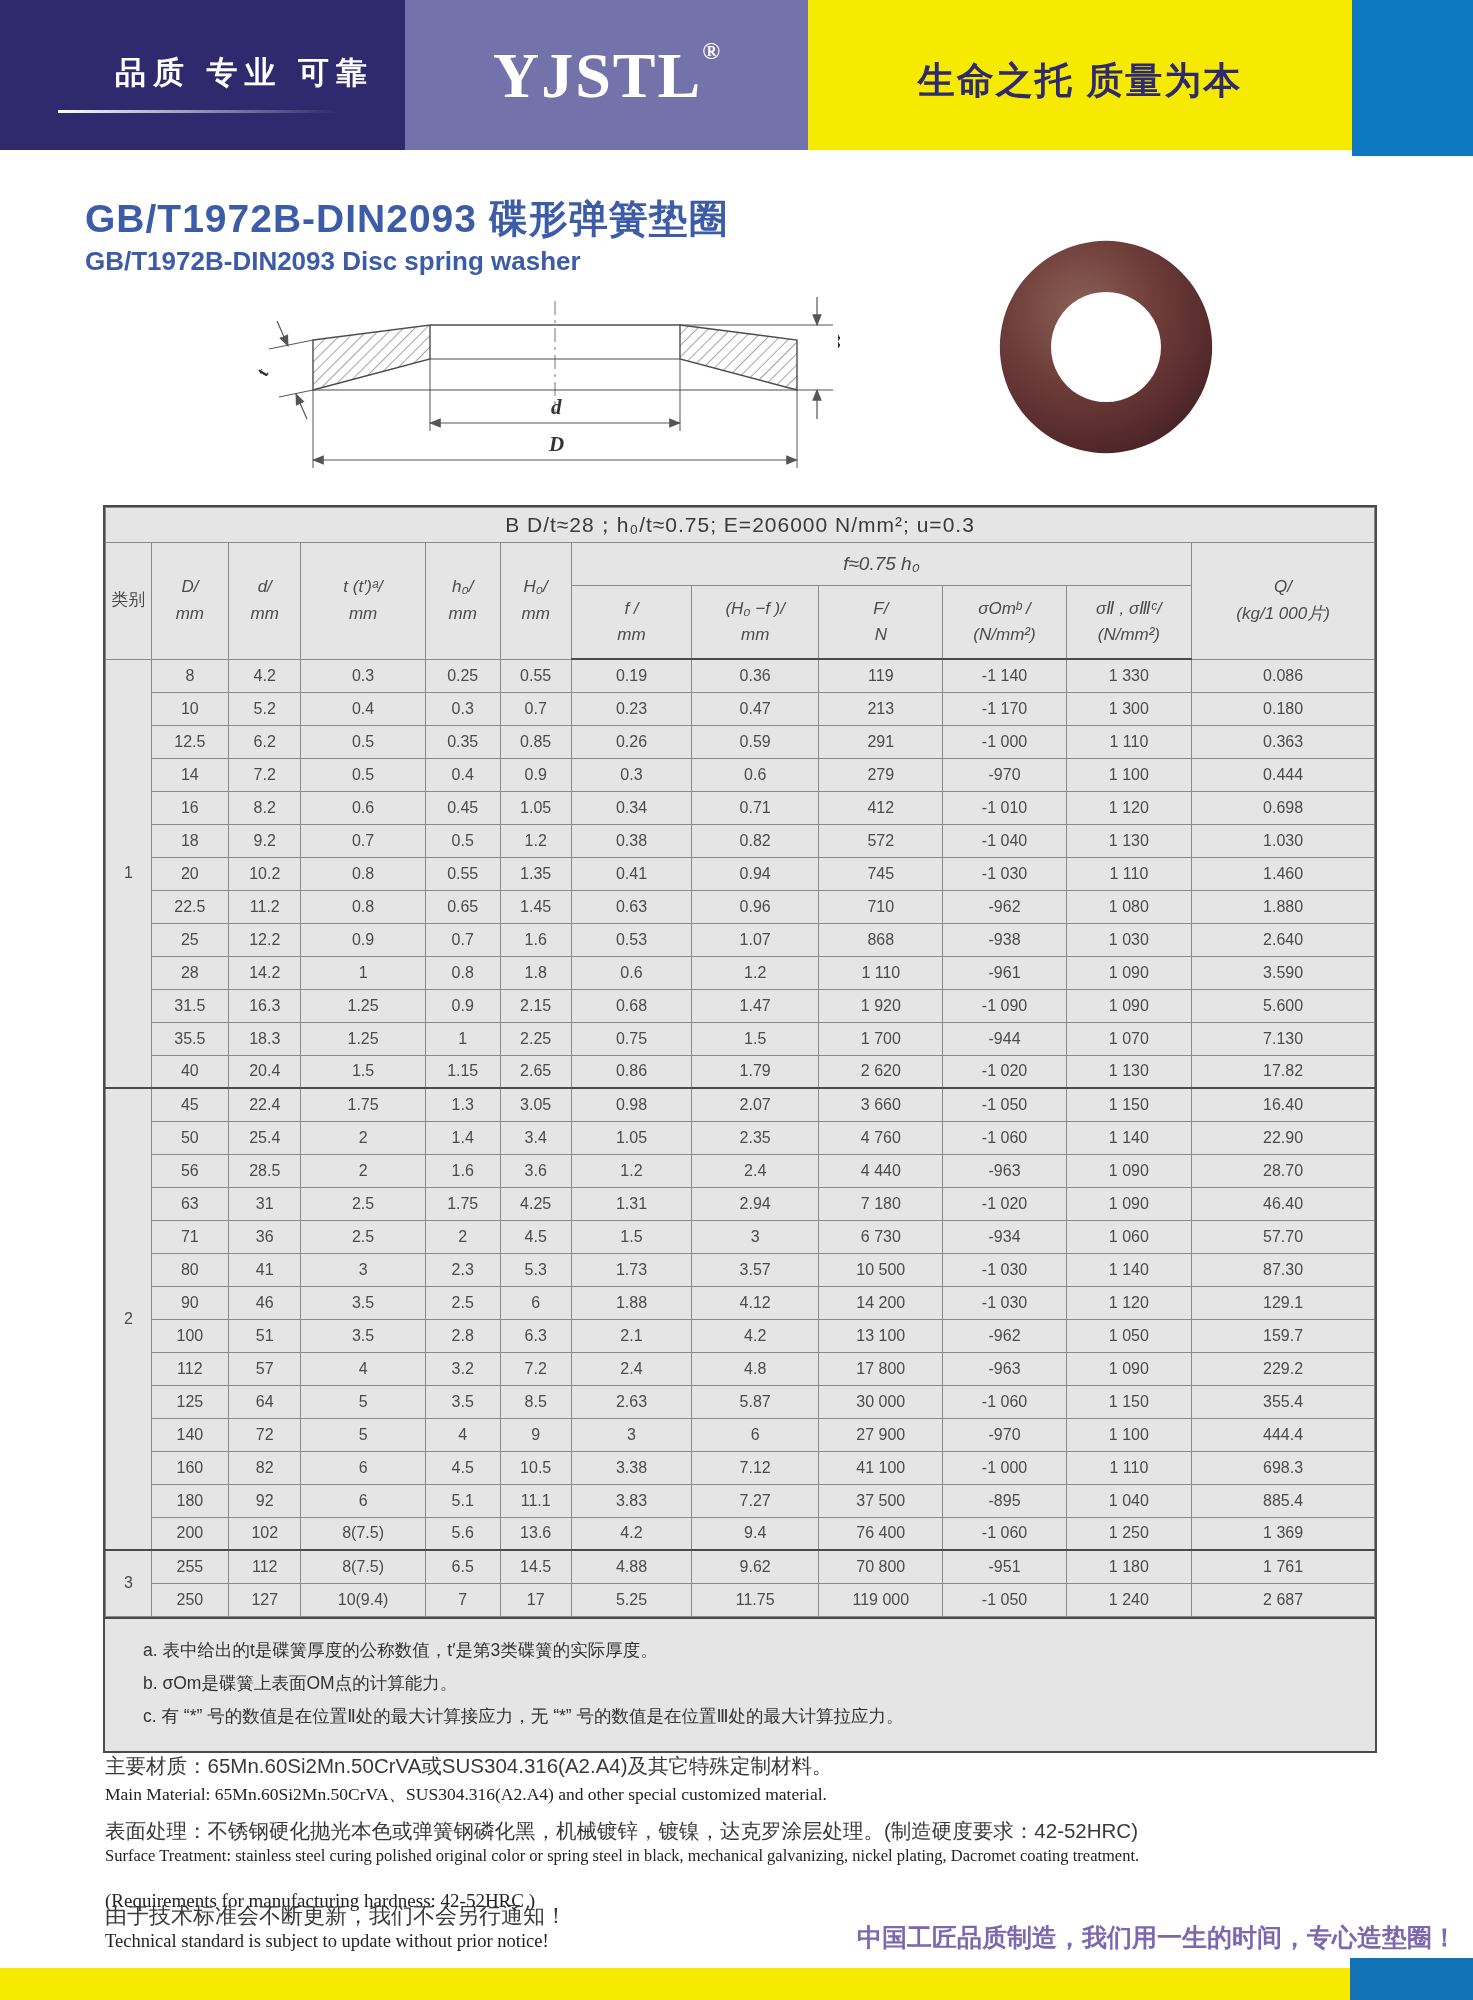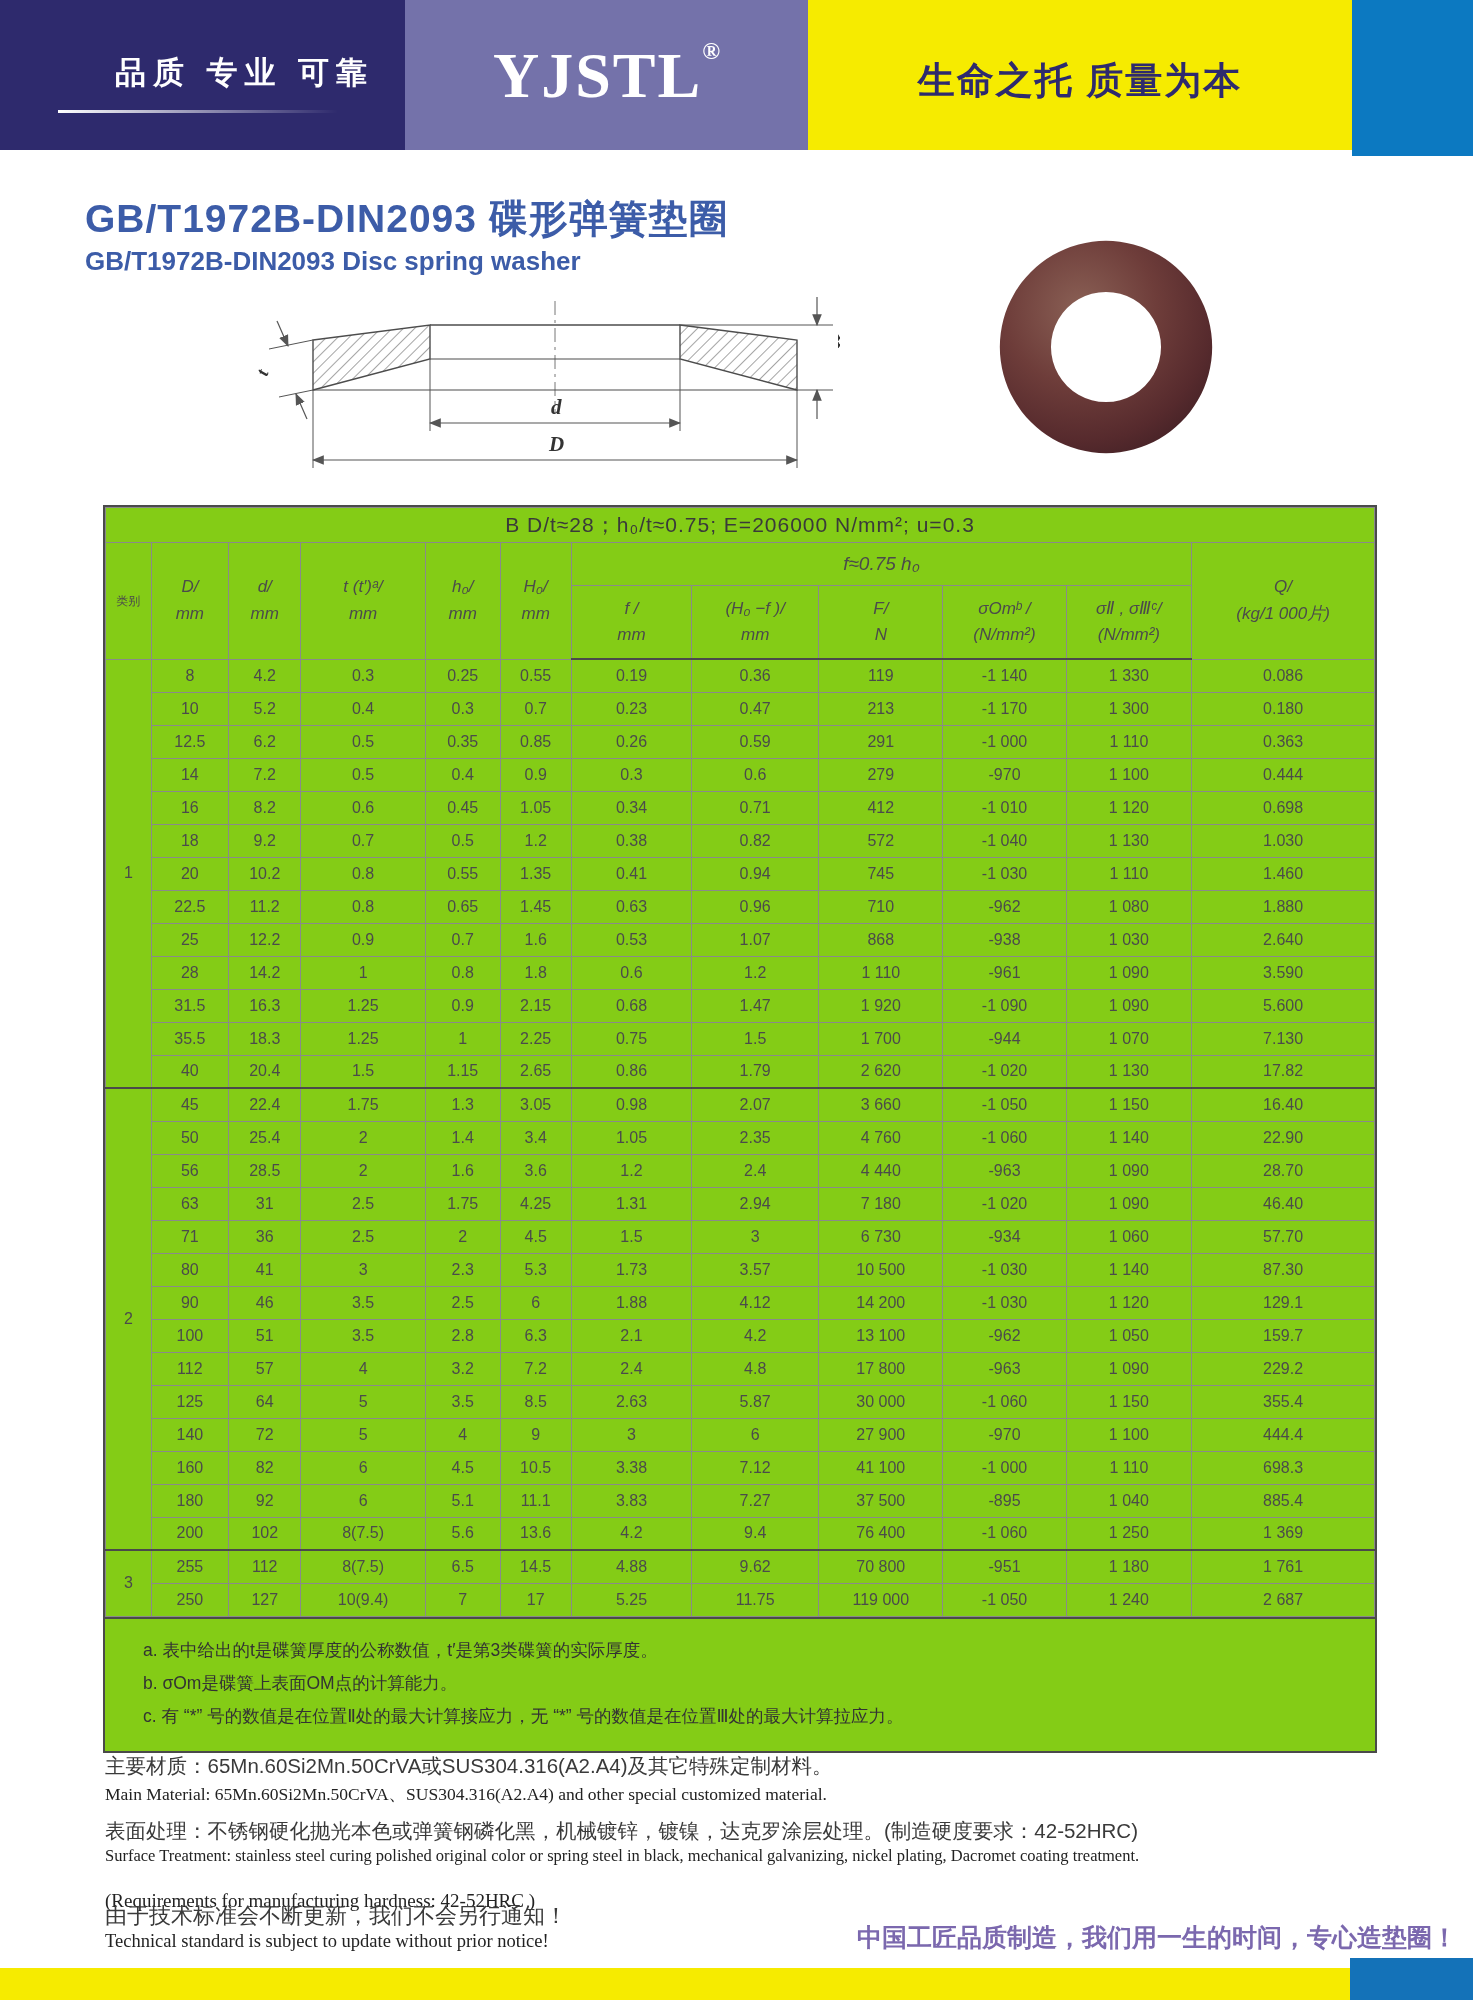--- a/index.html
+++ b/index.html
@@ -25,28 +25,28 @@
   .logo .rmark{font-size:24px;vertical-align:38px;letter-spacing:0;}
   .right-slogan{position:absolute;left:808px;width:544px;top:56px;text-align:center;
                 color:var(--navy);font-size:37px;font-weight:bold;letter-spacing:2px;}
   
   .title-zh{position:absolute;left:85px;top:192px;font-size:39px;font-weight:bold;color:var(--title-blue);letter-spacing:1px;}
   .title-en{position:absolute;left:85px;top:246px;font-size:26px;font-weight:bold;color:var(--title-blue);}
   
   .diagram{position:absolute;left:255px;top:295px;width:585px;height:190px;}
   .photo{position:absolute;left:995px;top:236px;width:222px;height:222px;}
   
-  .tablewrap{position:absolute;left:103px;top:505px;width:1270px;border:2px solid var(--thick);background:#84cc16;}
+  .tablewrap{position:absolute;left:103px;top:505px;width:1270px;border:2px solid var(--thick);background:#e5e5e5;}
   table.spec{width:100%;border-collapse:collapse;table-layout:fixed;color:var(--cell);}
   table.spec th,table.spec td{border:1px solid var(--line);text-align:center;vertical-align:middle;
       font-weight:normal;padding:0;overflow:hidden;}
   th.bandrow{height:34px;font-size:21px;letter-spacing:1px;color:#3a3a3a;border-bottom:2px solid var(--thick);}
   th.grp{height:42px;font-size:19px;font-style:italic;border-bottom:2px solid var(--thick);margin-left:29px;}
   th.sub{height:72px;font-size:17px;font-style:italic;white-space:pre-line;line-height:1.55;}
-  th.cathead{font-size:12px;font-style:normal;line-height:1.7;padding:0 10px;white-space:normal;word-break:break-all;margin-left:13px;}
+  th.cathead{font-size:17px;font-style:normal;line-height:1.7;padding:0 10px;white-space:normal;word-break:break-all;margin-left:13px;}
   thead tr.lvl2 th{border-bottom:2px solid var(--thick);}
   tbody tr{height:33px;}
   tbody td{font-size:16px;}
   tbody td.cat-cell{font-size:16px;color:var(--cell);}
   tbody tr.cat-start td{border-top:2px solid var(--thick);}
   .notes{border-top:2px solid var(--thick);padding:10px 11px 14px 38px;}
   .notes p{margin:9px 0;font-size:17.5px;color:#333;}
   
   .ln{position:absolute;left:105px;white-space:nowrap;}
   .zh20{font-size:20.5px;color:#3a3a3a;}

